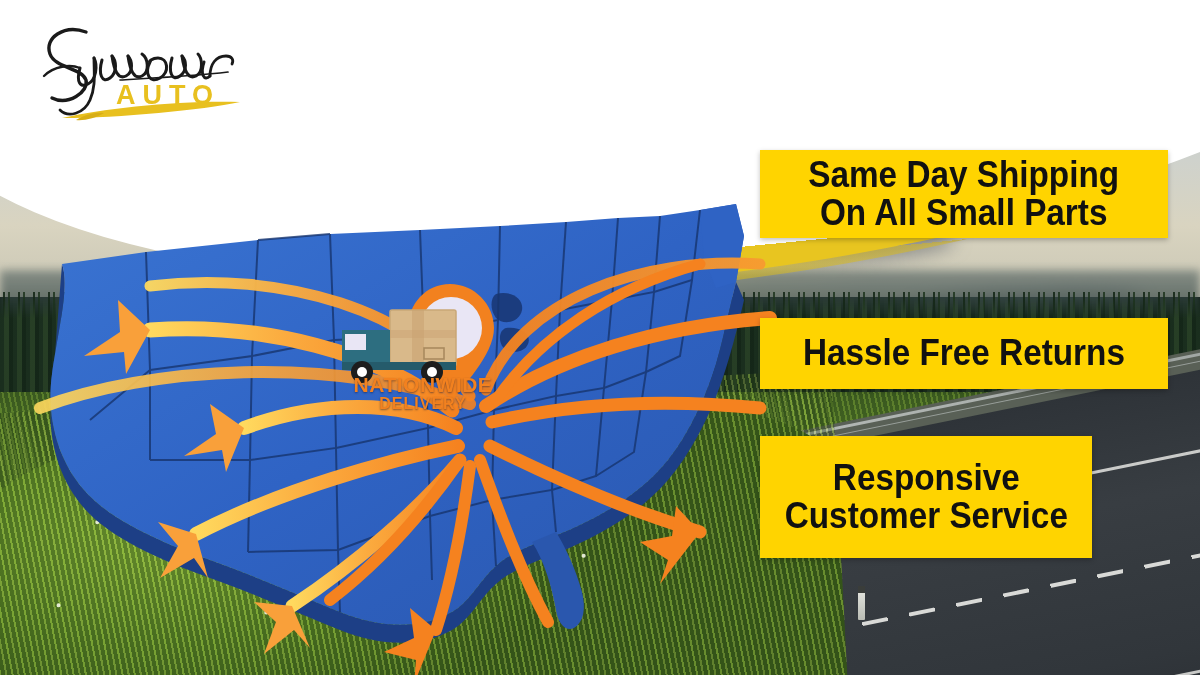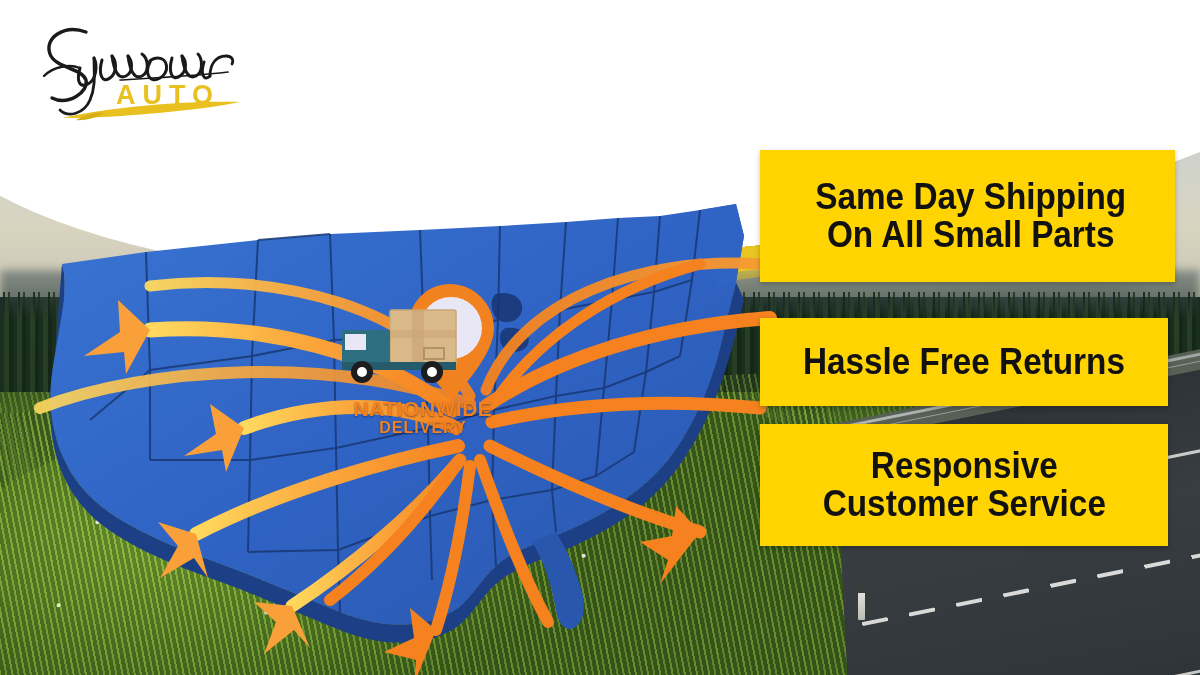--- a/index.html
+++ b/index.html
@@ -137,36 +137,36 @@
 
   
   .badge{position:absolute;left:328px;top:278px;width:190px;height:170px;}
   .badge svg{width:100%;height:100%;overflow:visible;}
   .badge-text{
     position:absolute;left:0;top:96px;width:100%;text-align:center;
     color:#f2811f;font-weight:700;line-height:1.04;
     text-shadow:0 1px 2px rgba(10,22,60,.5);
     letter-spacing:.5px;
   }
-  .bt1{font-size:21px;margin-top:24px;}
+  .bt1{font-size:21px;}
   .bt2{font-size:16px;letter-spacing:1px;}
 
   
   .callout{
     position:absolute;background:#ffd400;
     display:flex;align-items:center;justify-content:center;
     text-align:center;color:#111111;
     font-weight:700;font-stretch:condensed;
     line-height:1.03;
     box-shadow:0 2px 5px rgba(0,0,0,.25);
   }
   .callout span{display:block;transform:scaleX(.9);transform-origin:center;}
-  .co1{left:760px;top:150px;width:408px;height:132px;font-size:37px;padding-left:7px;}
-  .co2{left:760px;top:318px;width:408px;height:88px;font-size:37px;}
-  .co3{left:760px;top:424px;width:408px;height:122px;font-size:37px;}
+  .co1{left:760px;top:150px;width:408px;height:88px;font-size:37px;}
+  .co2{left:760px;top:318px;width:408px;height:71px;font-size:37px;}
+  .co3{left:760px;top:436px;width:332px;height:122px;font-size:37px;}
 </style>
 </head>
 <body>
 
 <div class="banner">
 
   <div class="photo">
     <div class="sky"></div>
     <div class="sunglow"></div>
     <div class="cloud c1"></div>

